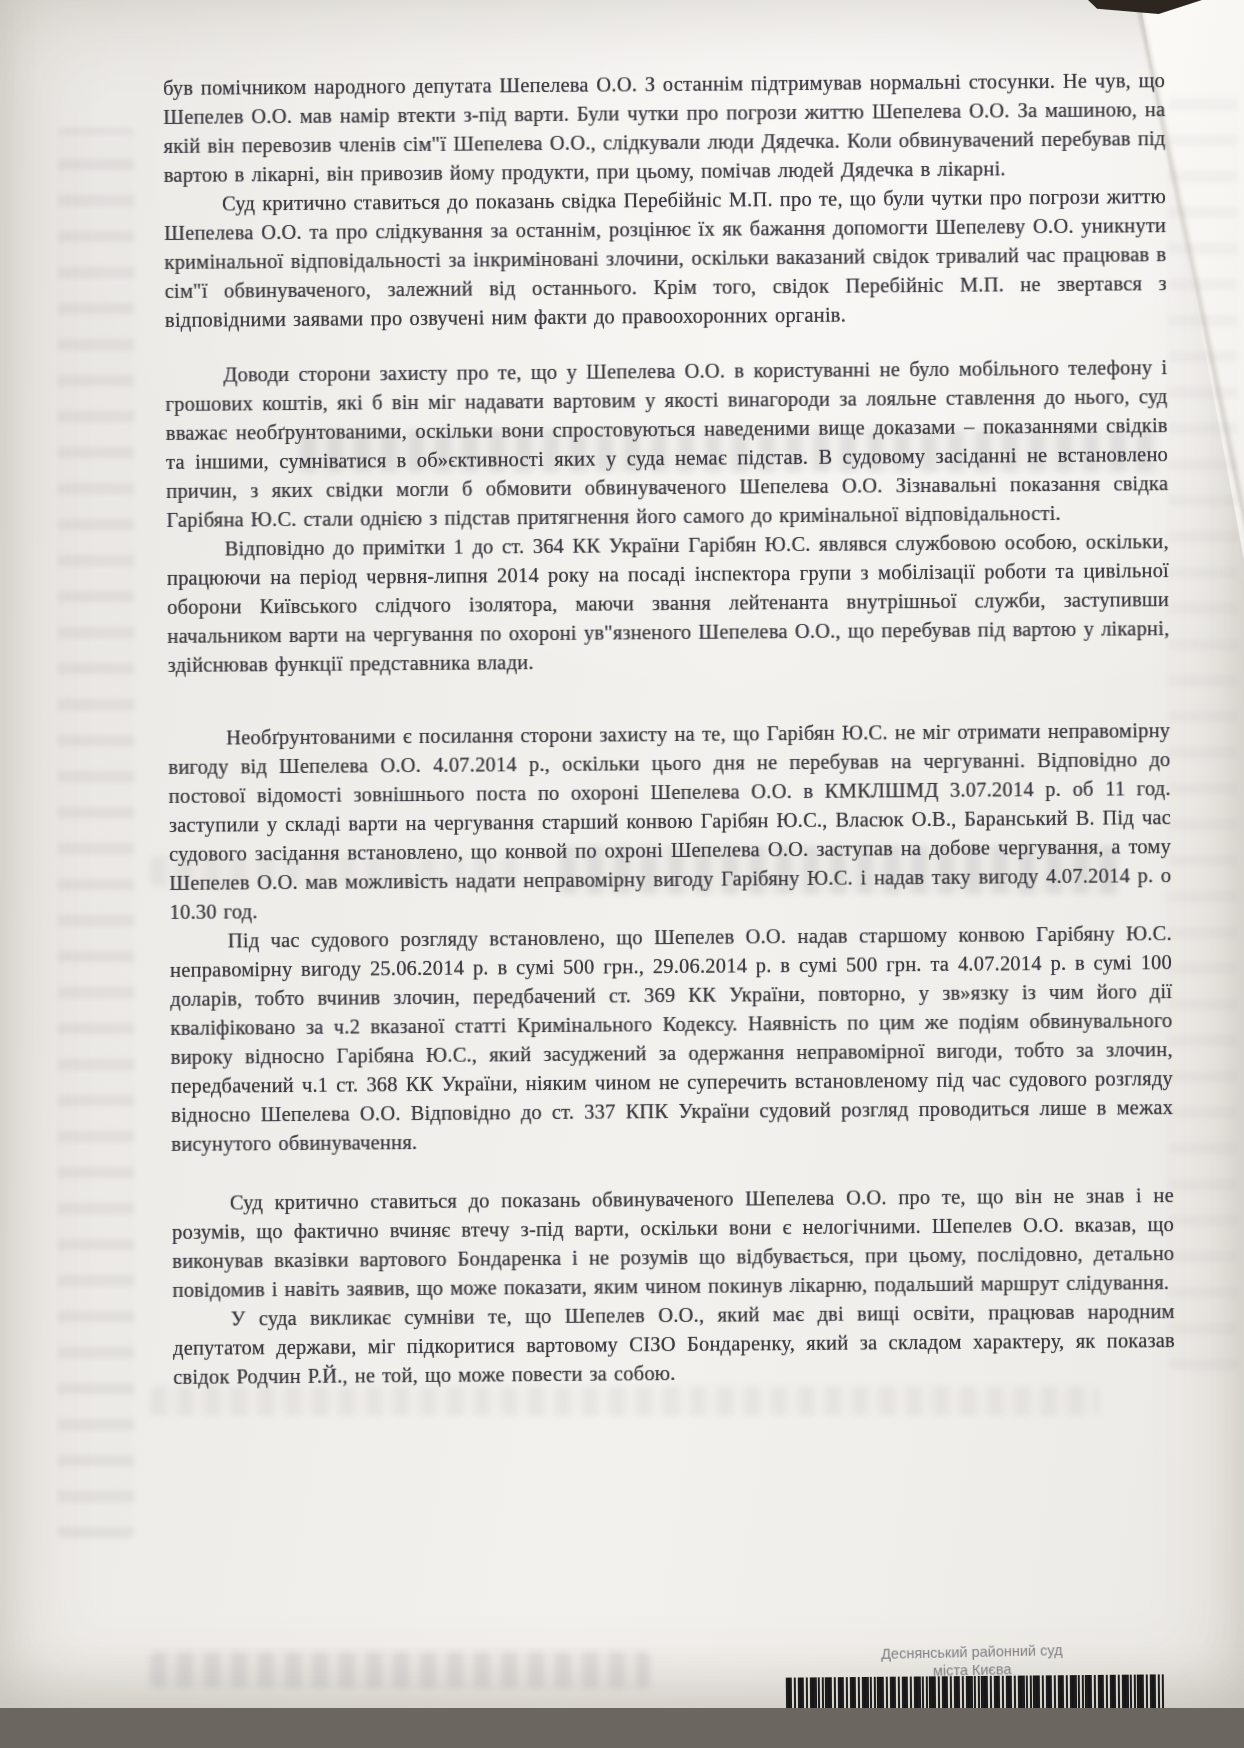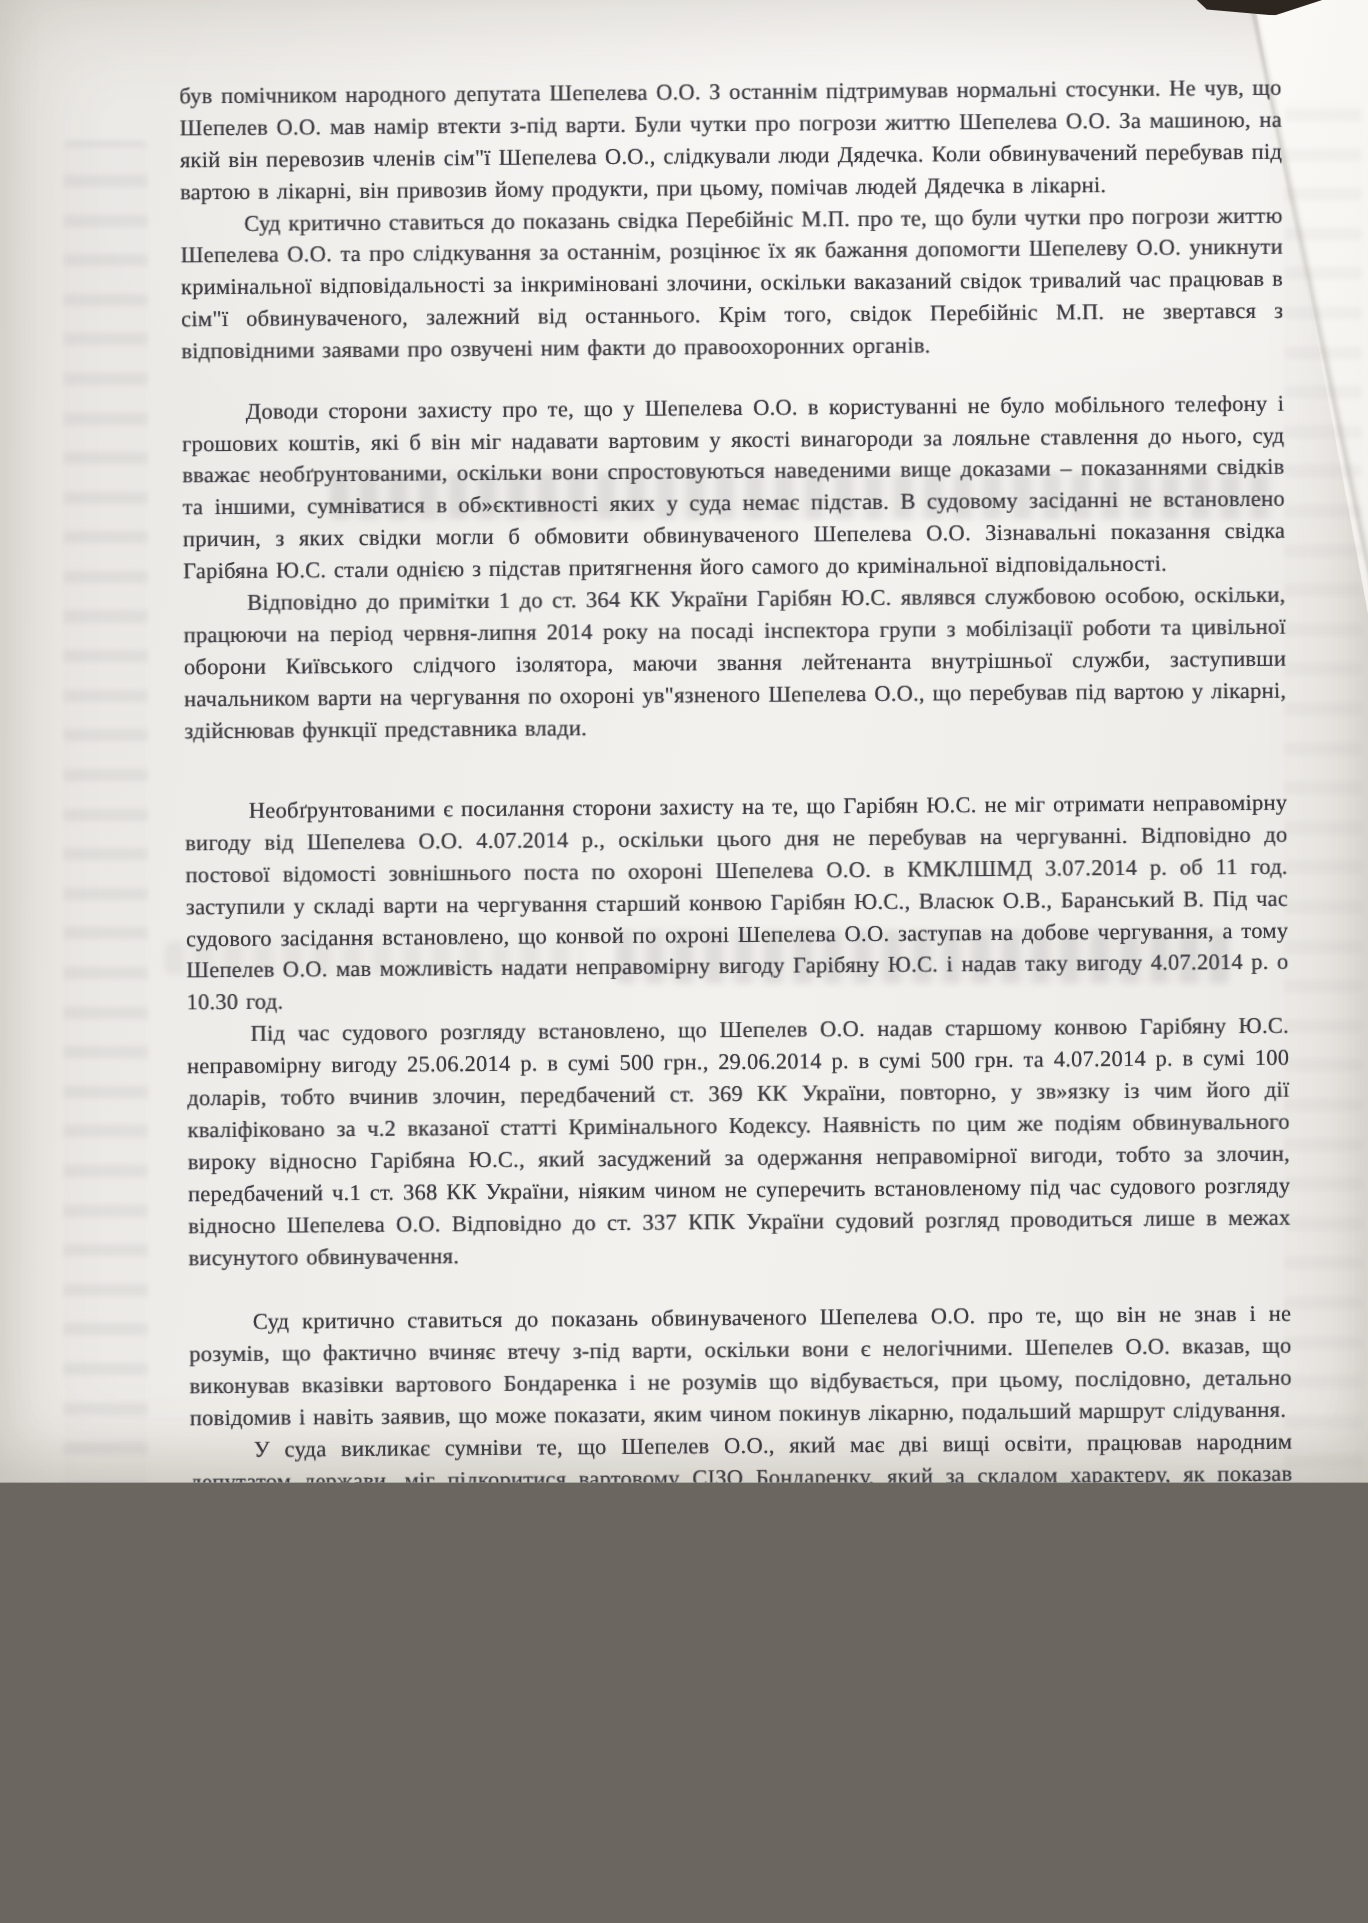--- a/index.html
+++ b/index.html
@@ -1,20 +1,20 @@
 <!DOCTYPE html>
 <html><head>
 <meta charset="utf-8">
 <style>
   html,body{margin:0;padding:0;background:#6b6660;}
   *{box-sizing:border-box;}
 
   .photo{
     position:relative;
-    width:1244px;height:1348px;
+    width:1244px;height:1708px;
     overflow:hidden;
     background:
       radial-gradient(120% 60% at 70% 10%, rgba(255,255,255,.55) 0%, rgba(255,255,255,0) 55%),
       linear-gradient(100deg,#e9e7e3 0%,#efede9 28%,#f3f1ed 55%,#f0eeea 78%,#ebe9e5 100%);
     box-shadow: inset 0 0 90px rgba(95,85,70,.22), inset 0 -26px 40px rgba(95,85,70,.10);
     font-family:"Liberation Serif","DejaVu Serif",serif;
   }
 
   
   .fold-light{

